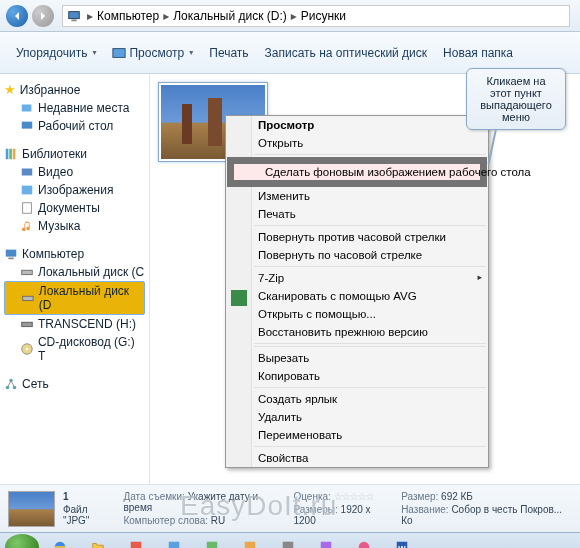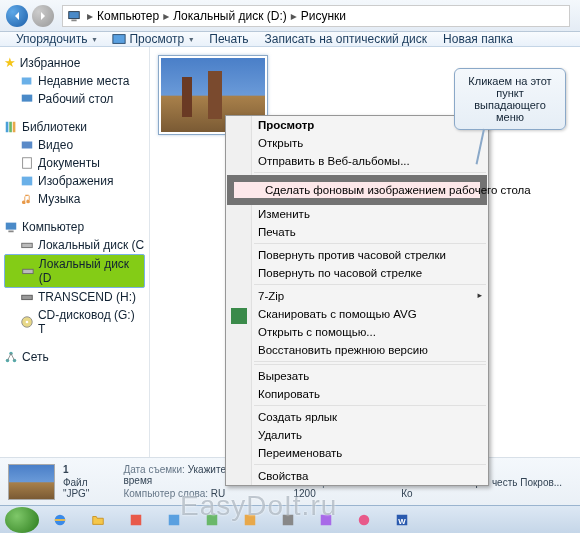--- a/index.html
+++ b/index.html
@@ -9,50 +9,50 @@
 .titlebar { height: 32px; background: linear-gradient(#f4f8fc, #e4ecf5); border-bottom: 1px solid #b8c8d8; display: flex; align-items: center; padding: 0 6px; gap: 4px; font-size: 12px; }
 .navbtn { width: 22px; height: 22px; border-radius: 50%; background: radial-gradient(circle at 30% 30%, #5fa9e8, #1e5fa8); display: flex; align-items: center; justify-content: center; color: #fff; cursor: pointer; }
 .navbtn.dis { background: radial-gradient(circle at 30% 30%, #ccc, #999); }
 .navbtn svg { width: 10px; height: 10px; fill: #fff; }
 .crumb { display: flex; align-items: center; background: #fff; border: 1px solid #ccc; height: 22px; padding: 0 4px; flex: 1; margin: 0 4px; }
 .crumb .monitor { margin-right: 4px; }
 .crumb span { padding: 0 2px; }
 .crumb .arr { color: #555; }
 
 
-.toolbar { height: 15px; background: linear-gradient(#f8fbfe, #e9f1fa); border-bottom: 1px solid #c4d5e6; display: flex; align-items: center; padding: 0 8px; font-size: 12px; color: #1a3b5c; }
+.toolbar { height: 42px; background: linear-gradient(#f8fbfe, #e9f1fa); border-bottom: 1px solid #c4d5e6; display: flex; align-items: center; padding: 0 8px; font-size: 12px; color: #1a3b5c; }
 .toolbar .tb { padding: 4px 8px; cursor: pointer; display: flex; align-items: center; gap: 3px; }
 .toolbar .drop::after { content: "▾"; font-size: 8px; margin-left: 2px; color: #567; }
 
 
 .content { display: flex; height: 410px; }
 .sidebar { width: 150px; border-right: 1px solid #e0e6ec; padding: 6px 4px; font-size: 12px; overflow: hidden; }
 .sidebar .grp { margin-bottom: 10px; }
 .sidebar .grphdr { display: flex; align-items: center; gap: 4px; font-weight: normal; color: #123; padding: 2px 0; }
 .sidebar .item { display: flex; align-items: center; gap: 4px; padding: 2px 0 2px 16px; color: #123; cursor: pointer; }
-.sidebar .item.sel { background: #84cc16; border: 1px solid #7bb1e8; border-radius: 2px; }
+.sidebar .item.sel { background: #eab308; border: 1px solid #7bb1e8; border-radius: 2px; }
 
 .main { flex: 1; position: relative; padding: 8px; }
 .thumb { width: 110px; height: 80px; border: 1px solid #8aa8c8; padding: 2px; background: #fff; box-shadow: 0 0 3px rgba(120,160,200,.5); }
 .thumb .img { width: 100%; height: 100%; background: linear-gradient(#4a7fc8 0%, #6a9ad8 50%, #a8804a 52%, #7a5a34 100%); position: relative; overflow: hidden; }
 .thumb .img::before { content: ""; position: absolute; left: 20%; top: 25%; width: 10px; height: 40px; background: #6a3a24; }
 .thumb .img::after { content: ""; position: absolute; left: 45%; top: 18%; width: 14px; height: 48px; background: #7a4a2e; }
 
 
 .ctx { position: absolute; left: 225px; top: 115px; width: 264px; background: #f4f4f4; border: 1px solid #979797; box-shadow: 2px 2px 4px rgba(0,0,0,.3); font-size: 11.5px; z-index: 50; }
 .ctx .gutter { position: absolute; left: 0; top: 0; bottom: 0; width: 26px; background: #f0f0f0; border-right: 1px solid #e0e0e0; }
 .ctx .mi { position: relative; padding: 3px 18px 3px 32px; color: #000; cursor: default; white-space: nowrap; }
 .ctx .mi.bold { font-weight: bold; }
 .ctx .mi.hl { border: 7px solid #737373; background: #fde8ea; margin: 0 1px; padding: 2px 15px 2px 31px; }
 .ctx .sep { height: 1px; background: #e0e0e0; margin: 2px 2px 2px 28px; }
 .ctx .sub::after { content: "▸"; position: absolute; right: 6px; font-size: 9px; color: #333; }
 .ctx .icn { position: absolute; left: 5px; top: 3px; width: 16px; height: 16px; z-index: 2; }
 
 
-.callout { position: absolute; right: 14px; top: 68px; width: 112px; background: linear-gradient(#f4f8fc, #e6eef6); border: 1px solid #8aa8c8; border-radius: 6px; padding: 6px 8px; font-size: 11px; color: #123; text-align: center; z-index: 60; box-shadow: 1px 1px 3px rgba(0,0,0,.2); }
+.callout { position: absolute; right: 14px; top: 68px; width: 100px; background: linear-gradient(#f4f8fc, #e6eef6); border: 1px solid #8aa8c8; border-radius: 6px; padding: 6px 8px; font-size: 11px; color: #123; text-align: center; z-index: 60; box-shadow: 1px 1px 3px rgba(0,0,0,.2); }
 .callout::after { content: ""; position: absolute; left: 28px; bottom: -36px; width: 2px; height: 36px; background: #8aa8c8; transform: rotate(12deg); transform-origin: top; }
 
 
 .details { height: 48px; border-top: 1px solid #d8e0e8; background: linear-gradient(#f4f8fc, #eaf0f6); display: flex; align-items: center; padding: 4px 8px; font-size: 11px; color: #345; gap: 8px; }
 .details .dthumb { width: 48px; height: 36px; background: linear-gradient(#4a7fc8 0%, #6a9ad8 50%, #a8804a 52%, #7a5a34 100%); border: 1px solid #aaa; }
 .details .col { display: flex; flex-direction: column; gap: 2px; font-size: 10px; }
 .details .lbl { color: #678; }
 
 
 .taskbar { height: 28px; background: linear-gradient(#dde8f4, #c5d6e8); border-top: 1px solid #9ab4cf; display: flex; align-items: center; padding: 0 4px; gap: 2px; }
@@ -137,29 +137,29 @@
           <span>Библиотеки</span>
         </div>
       <div class="item">
           <svg class="ico" viewBox="0 0 16 16">
             <rect x="2" y="4" width="12" height="8" fill="#5a8ac8"></rect>
           </svg>
           <span>Видео</span>
         </div>
       <div class="item">
           <svg class="ico" viewBox="0 0 16 16">
+            <rect x="2" y="3" width="12" height="10" fill="#6ab0e8"></rect>
+          </svg>
+          <span>Изображения</span>
+        </div>
+      <div class="item">
+          <svg class="ico" viewBox="0 0 16 16">
             <rect x="3" y="2" width="10" height="12" fill="#fff" stroke="#888"></rect>
           </svg>
           <span>Документы</span>
-        </div>
-      <div class="item">
-          <svg class="ico" viewBox="0 0 16 16">
-            <rect x="2" y="3" width="12" height="10" fill="#6ab0e8"></rect>
-          </svg>
-          <span>Изображения</span>
         </div>
       <div class="item">
           <svg class="ico" viewBox="0 0 16 16">
             <path d="M6 3 v8 a2 2 0 1 1 -1 -1 V5 l6 -1 v6 a2 2 0 1 1 -1 -1 V3 z" fill="#e89a4a"></path>
           </svg>
           <span>Музыка</span>
         </div>
     </div>
     <div class="grp">
       <div class="grphdr">
@@ -212,21 +212,20 @@
     <div class="thumb">
         <div class="img"></div>
       </div>
   </div>
 </div>
 
 <div class="ctx">
   <div class="gutter"></div>
   <div class="mi bold">Просмотр</div>
   <div class="mi">Открыть</div>
-  <div class="mi">Отправить в Веб-альбомы...</div>
   <div class="sep"></div>
   <div class="mi hl">Сделать фоновым изображением рабочего стола</div>
   <div class="mi">Изменить</div>
   <div class="mi">Печать</div>
   <div class="sep"></div>
   <div class="mi">Повернуть против часовой стрелки</div>
   <div class="mi">Повернуть по часовой стрелке</div>
   <div class="sep"></div>
   <div class="mi sub">7-Zip</div>
   <div class="mi"><svg class="icn" viewBox="0 0 16 16">

